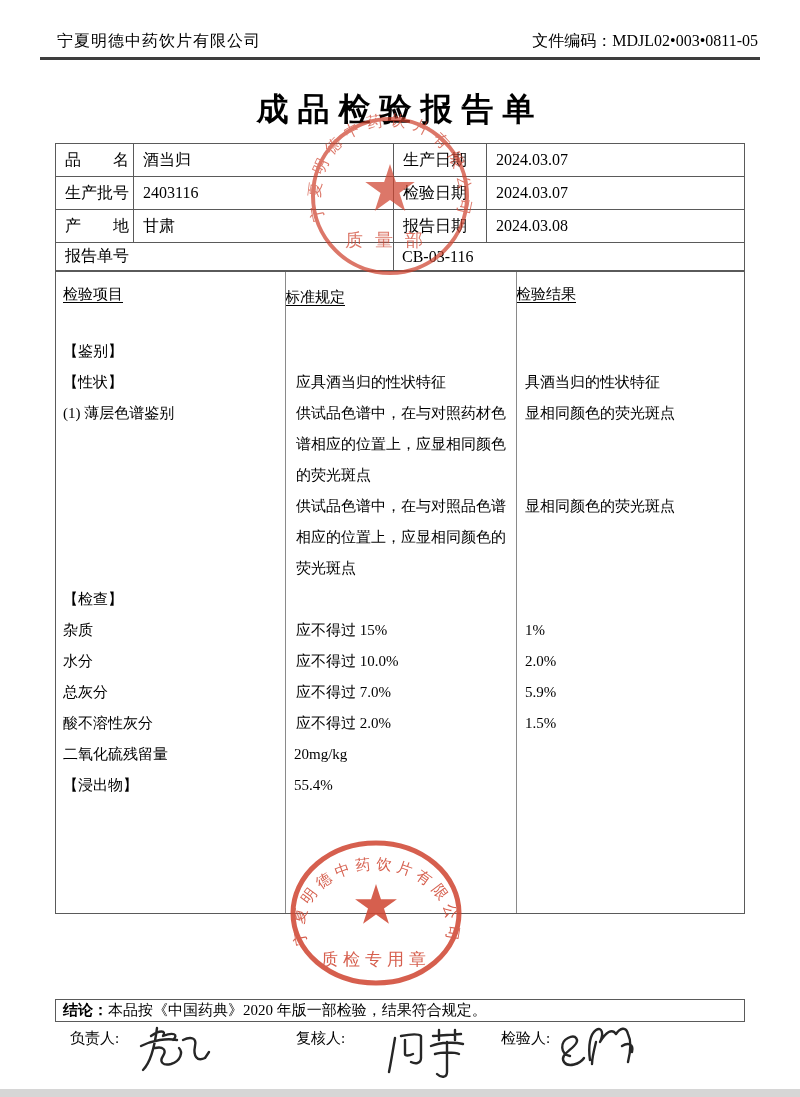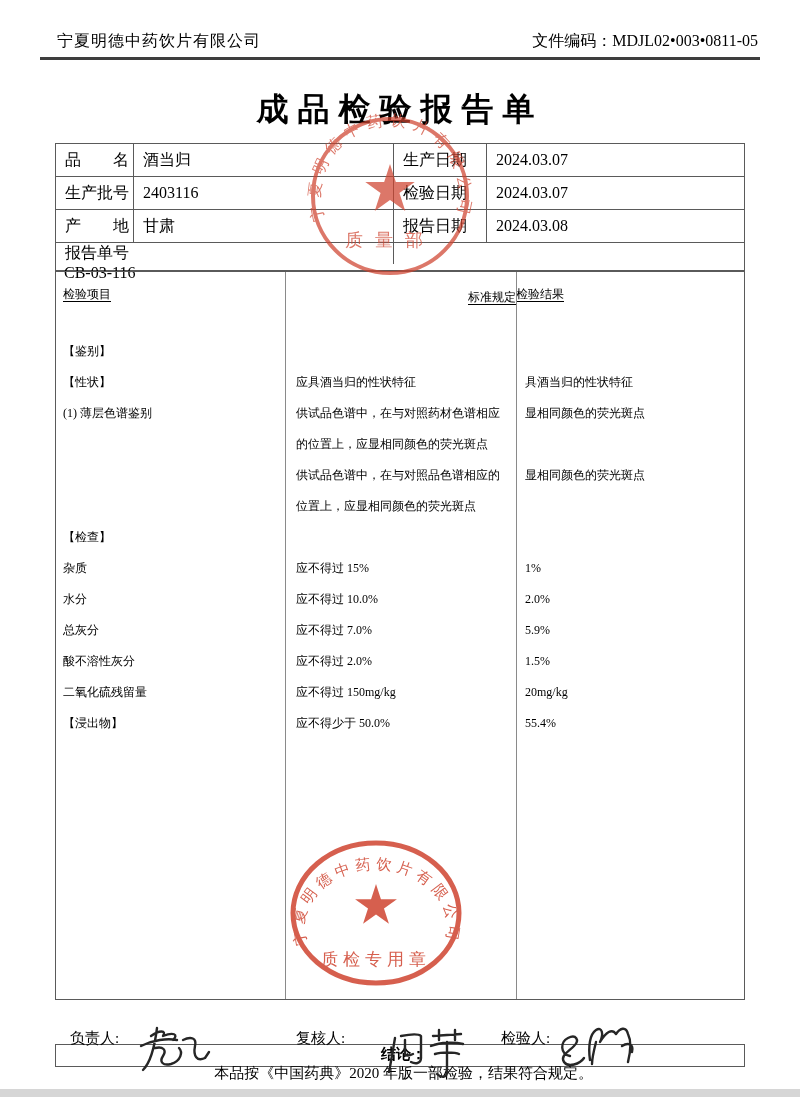--- a/index.html
+++ b/index.html
@@ -21,50 +21,50 @@
   .doc-title {
     position:absolute; left:0; right:0; top:88px;
     text-align:center; font-size:32px; font-weight:bold; letter-spacing:9px;
   }
   
   .info-table {
     position:absolute; left:55px; top:143px; width:690px;
     border:1px solid #5a5a5a; font-size:16px;
   }
   .irow { display:flex; border-bottom:1px solid #5a5a5a; height:33px; }
-  .irow:last-child { border-bottom:none; height:27px;flex-direction:column; }
+  .irow:last-child { border-bottom:none; height:27px; }
   .ic { display:flex; align-items:center; padding-left:9px; border-right:1px solid #5a5a5a; }
   .ic-l1 { width:78px; }
   .ic-v1 { width:260px; }
   .ic-l2 { width:93px; }
   .ic-v2 { flex:1; border-right:none; }
   .ic-span-l { width:338px; }
   .ic-span-r { flex:1; border-right:none; padding-left:8px; }
   
   .main-table {
-    position:absolute; left:55px; top:271px; width:690px; height:729px;
-    border:1px solid #5a5a5a; font-size:12px;
+    position:absolute; left:55px; top:271px; width:690px; height:643px;
+    border:1px solid #5a5a5a; font-size:15px;
   }
   .vline { position:absolute; top:0; bottom:0; width:1px; background:#8a8a8a; }
   .v1 { left:229px; } .v2 { left:460px; }
   .mt-header { display:flex; height:44px; align-items:center; }
   .mh { text-decoration:underline; text-underline-offset:3px; }
   .mh-item     { width:229px; padding-left:7px; }
-  .mh-standard { width:231px; text-align:right;margin-top:6px; }
+  .mh-standard { width:231px; text-align:left;margin-top:6px; }
   .mh-result   { flex:1; }
   .mt-body { padding-top:20px; line-height:31px; }
   .trow { display:flex; align-items:flex-start; }
   .tc1 { width:229px; padding-left:7px; }
   .tc2 { width:231px; padding-left:11px; padding-right:8px; }
   .tc3 { flex:1; padding-left:9px; padding-right:4px; }
   
   .conclusion {
-    position:absolute; left:55px; top:1044px; width:690px; height:23px;
+    position:absolute; left:55px; top:999px; width:690px; height:23px;
     border:1px solid #5a5a5a; display:flex; align-items:center;
-    font-size:15px; padding-left:7px;flex-direction:column;
+    font-size:15px; padding-left:7px;
   }
   .conclusion b { font-weight:bold; }
   
   .sig-label { position:absolute; font-size:15px; }
   .sl-resp { left:70px;  top:1029px; }
   .sl-rev  { left:296px; top:1029px; }
   .sl-insp { left:501px; top:1029px; }
   .sig-svg { position:absolute; }
   .sig-svg path { fill:none; stroke:#262626; stroke-width:2.4; stroke-linecap:round; stroke-linejoin:round; }
   
@@ -162,26 +162,24 @@
         <div class="tc2">应不得过 7.0%</div>
         <div class="tc3">5.9%</div>
       </div>
       <div class="trow">
         <div class="tc1">酸不溶性灰分</div>
         <div class="tc2">应不得过 2.0%</div>
         <div class="tc3">1.5%</div>
       </div>
       <div class="trow">
         <div class="tc1">二氧化硫残留量</div>
-        <div class="tc2">应不得过 150mg/kg</div>
         <div class="tc3">20mg/kg</div>
       </div>
       <div class="trow">
         <div class="tc1">【浸出物】</div>
-        <div class="tc2">应不得少于 50.0%</div>
         <div class="tc3">55.4%</div>
       </div>
     </div>
   </div>
 
   <div class="conclusion">
     <b>结论：</b>
     <span>本品按《中国药典》2020 年版一部检验，结果符合规定。</span>
   </div>
 

